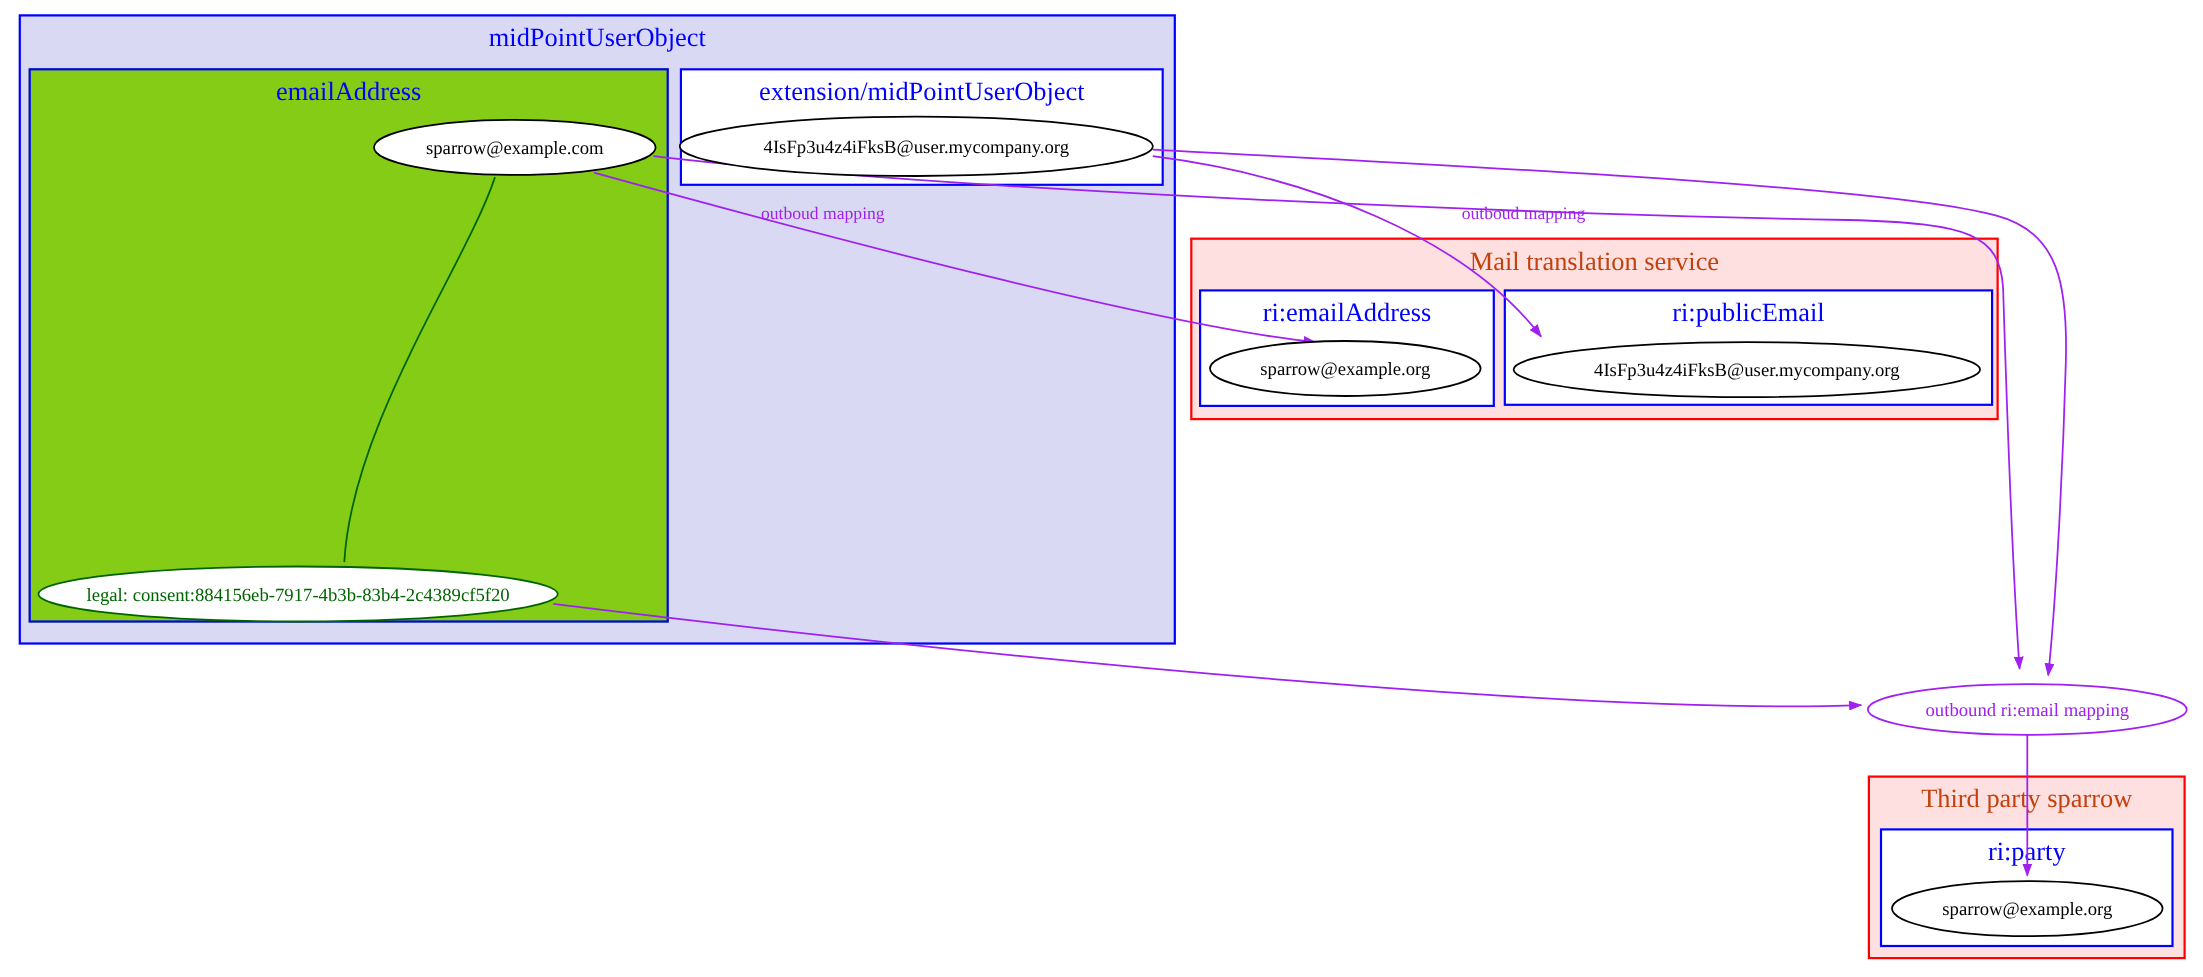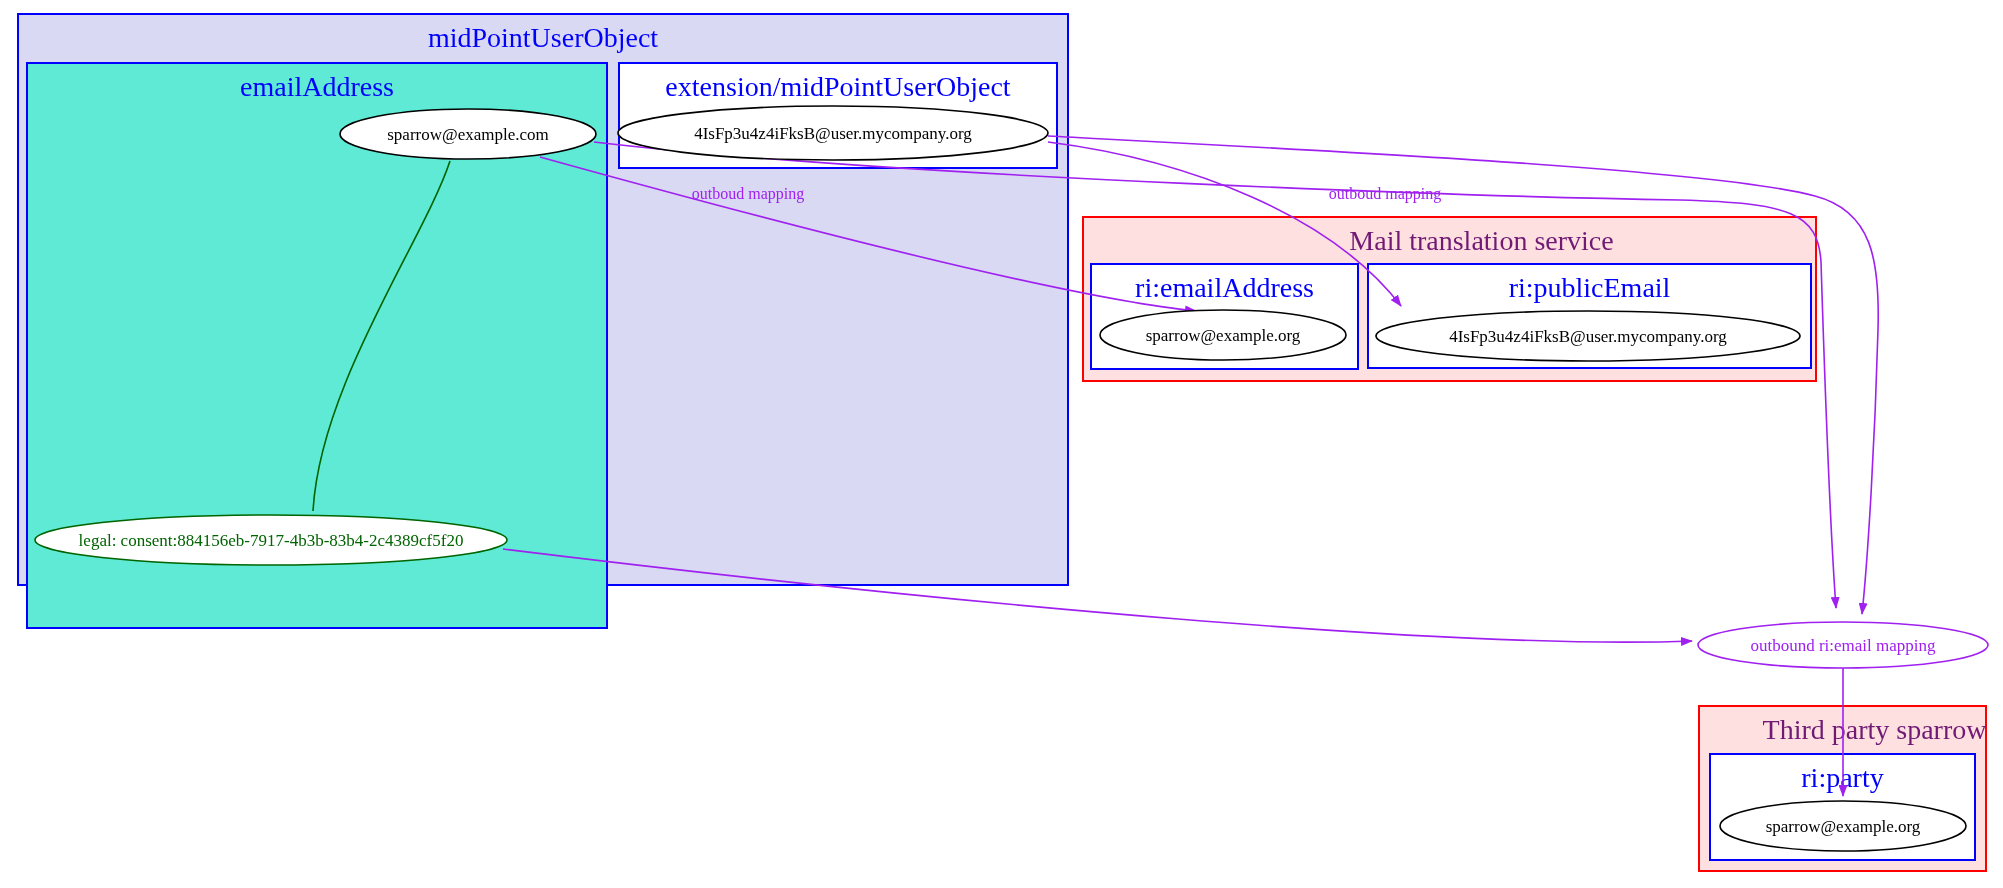--- a/index.html
+++ b/index.html
@@ -7,35 +7,35 @@
     position:relative;
     width:2003px;height:888px;
     background:#ffffff;
     font-family:"Liberation Serif", "DejaVu Serif", serif;
     overflow:hidden;
   }
   .box{position:absolute;box-sizing:border-box;}
   .box .title{
     width:100%;
     text-align:center;
-    font-size:28px;
+    font-size:24px;
     line-height:1.15;
     padding-top:7px;
     white-space:nowrap;
   }
   .b-midpoint{left:17px;top:13px;width:1052px;height:573px;background:#d9d9f3;border:2px solid #0000ff;}
-  .b-email{left:26px;top:62px;width:582px;height:567px;background:#5eead4;border:2px solid #0000ff;}
+  .b-email{left:26px;top:62px;width:582px;height:504px;background:#84cc16;border:2px solid #0000ff;}
   .b-extension{left:618px;top:62px;width:440px;height:107px;background:#ffffff;border:2px solid #0000ff;}
   .b-mail{left:1082px;top:216px;width:735px;height:166px;background:#ffe0e0;border:2px solid #ff0000;}
   .b-public{left:1090px;top:263px;width:269px;height:107px;background:#ffffff;border:2px solid #0000ff;}
   .b-private{left:1367px;top:263px;width:445px;height:106px;background:#ffffff;border:2px solid #0000ff;}
   .b-third{left:1698px;top:705px;width:289px;height:167px;background:#ffe0e0;border:2px solid #ff0000;}
   .b-riemail{left:1709px;top:753px;width:267px;height:108px;background:#ffffff;border:2px solid #0000ff;}
   .t-blue{color:#0000ff;}
-  .t-red{color:#701a75;padding-left:32px;}
+  .t-red{color:#c2410c;}
   svg.overlay{position:absolute;left:0;top:0;pointer-events:none;}
   svg text{font-family:"Liberation Serif","DejaVu Serif",serif;}
   .node-text{font-size:17px;fill:#000000;}
   .node-text-green{font-size:17px;fill:#006400;}
   .node-text-purple{font-size:17px;fill:#a020f0;}
   .edge-label{font-size:16px;fill:#a020f0;}
 </style>
 </head>
 <body>
 

